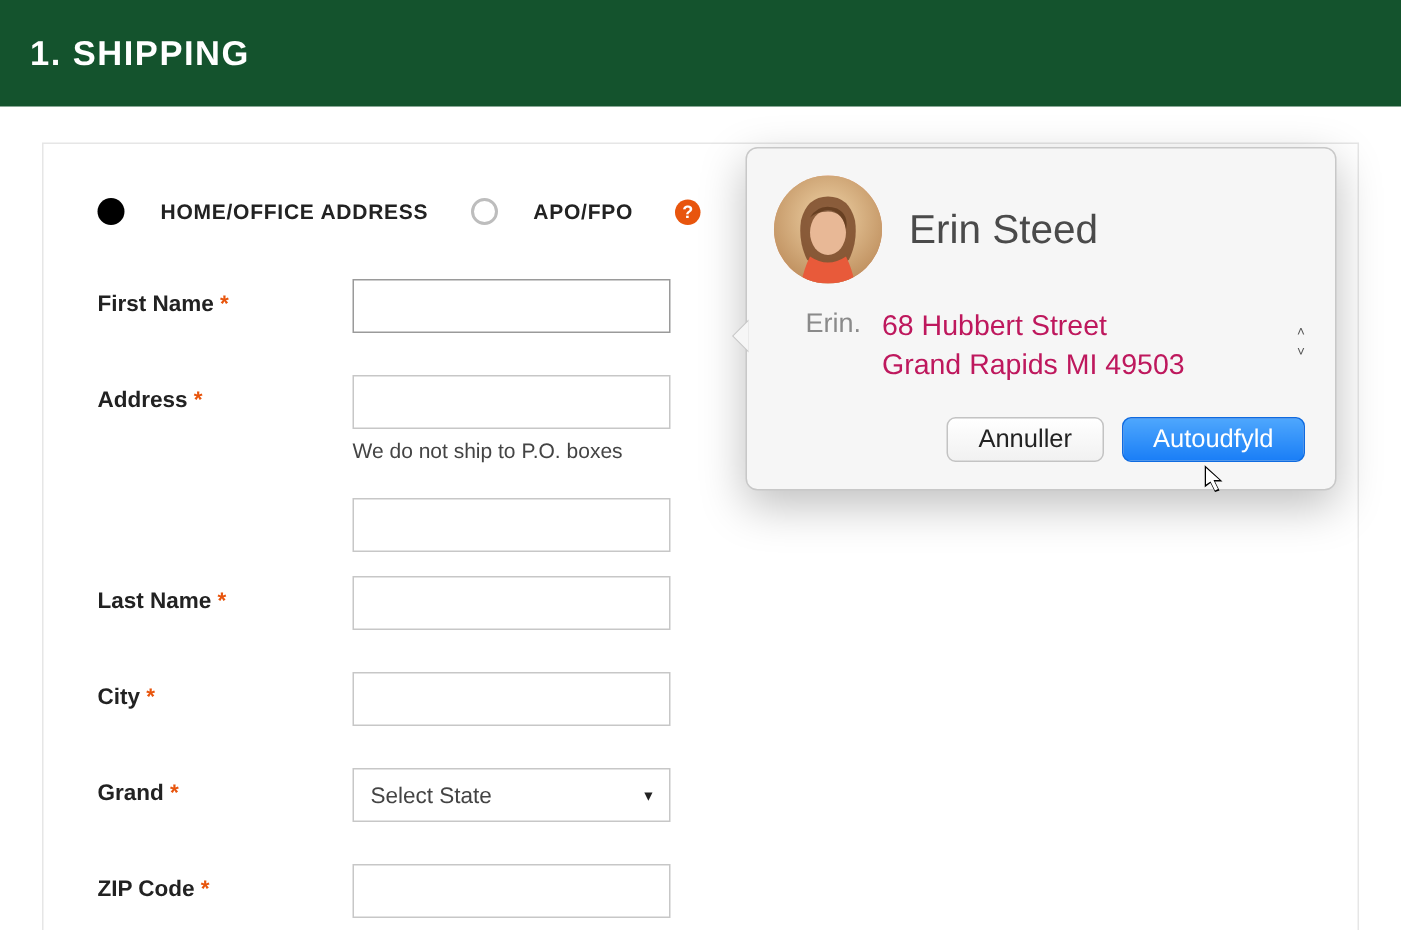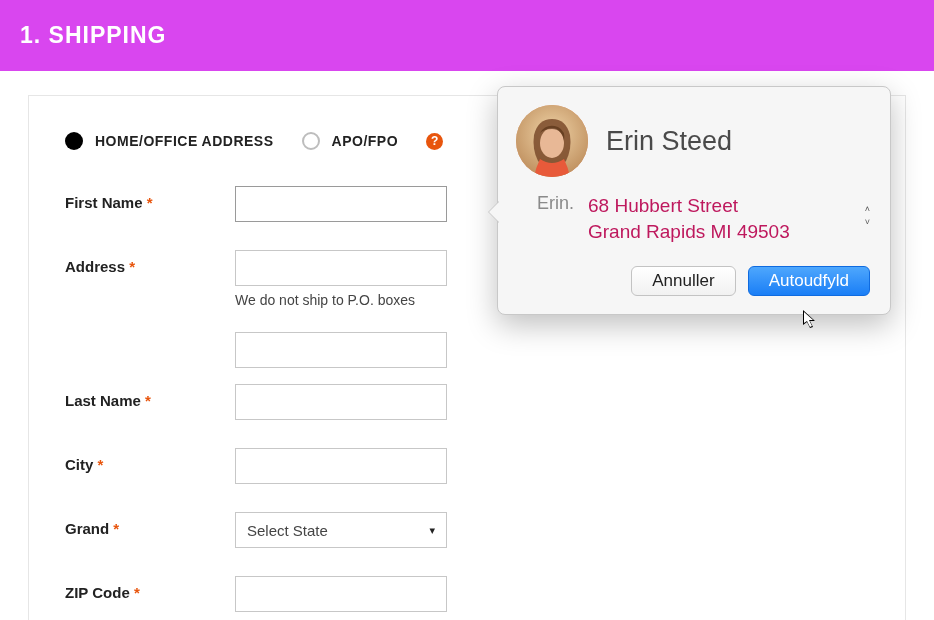--- a/index.html
+++ b/index.html
@@ -5,21 +5,21 @@
     * { margin: 0; padding: 0; box-sizing: border-box; }
     body {
       font-family: -apple-system, BlinkMacSystemFont, "Helvetica Neue", Arial, sans-serif;
       background: #fff;
       width: 934px;
       height: 620px;
       overflow: hidden;
       position: relative;
     }
     .header-bar {
-      background: #d946ef;
+      background: #14532d;
       color: #fff;
       padding: 22px 20px;
       font-size: 23px;
       font-weight: 700;
       letter-spacing: 1px;
       font-family: "Arial Black", Arial, sans-serif;
     }
     .content-wrap {
       padding: 24px 28px 0 28px;
     }
@@ -32,21 +32,21 @@
     }
     .radio-row {
       display: flex;
       align-items: center;
       gap: 28px;
       margin-bottom: 36px;
     }
     .radio-item {
       display: flex;
       align-items: center;
-      gap: 12px;
+      gap: 24px;
     }
     .radio-outer {
       width: 18px;
       height: 18px;
       border-radius: 50%;
       display: inline-block;
       position: relative;
     }
     .radio-outer.unchecked {
       border: 2px solid #bdbdbd;
@@ -119,21 +119,21 @@
     }
     .address-extra {
       margin-top: 24px;
     }
     .form-row.tight { margin-bottom: 16px; }
 
     
     .popover {
       position: absolute;
       left: 497px;
-      top: 86px;
+      top: 98px;
       width: 394px;
       background: #f6f6f6;
       border: 1px solid #c8c8c8;
       border-radius: 8px;
       box-shadow: 0 10px 30px rgba(0,0,0,0.25);
       padding: 18px 20px 18px 18px;
     }
     .popover::before {
       content: "";
       position: absolute;

